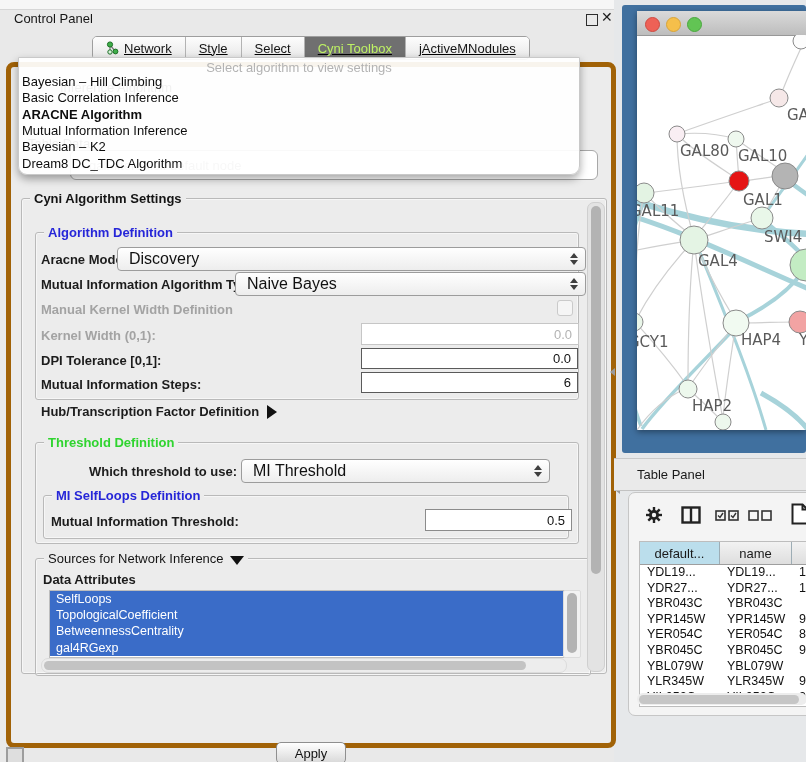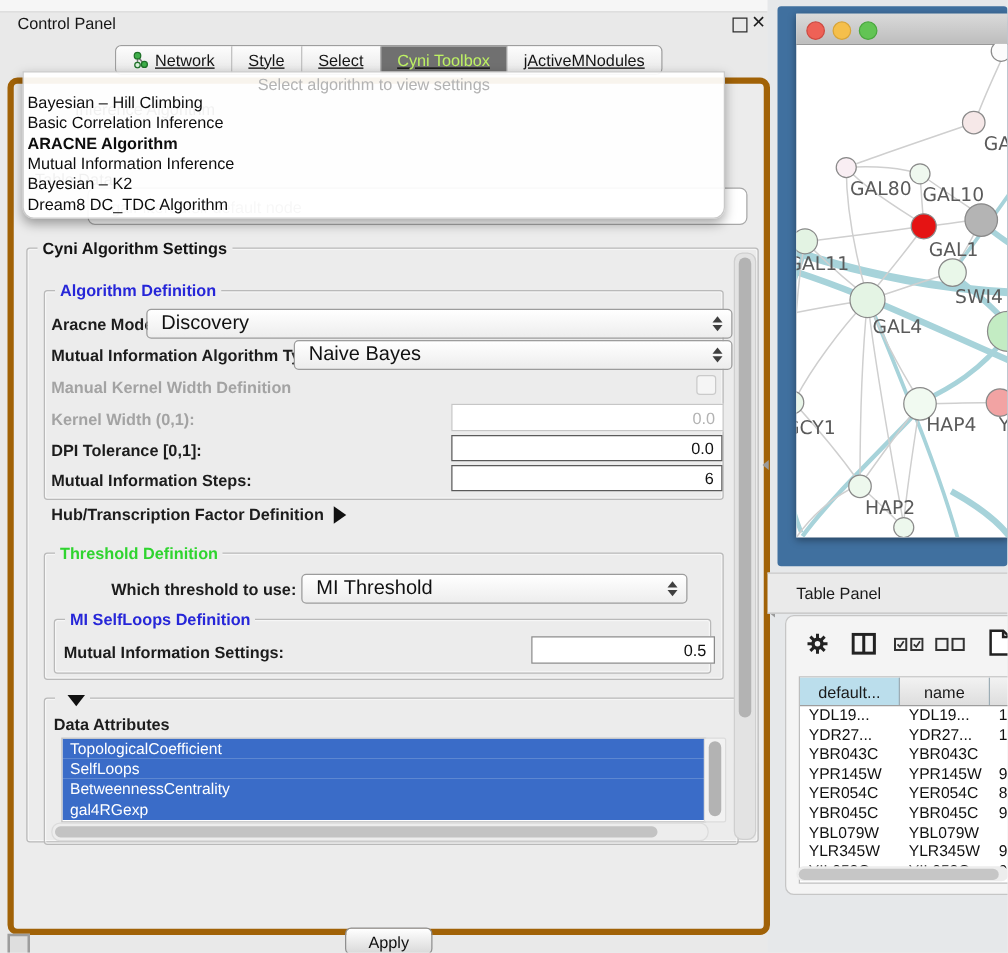--- a/index.html
+++ b/index.html
@@ -158,30 +158,30 @@
     <div class="combo" style="left:230px;top:392px;width:296px;height:22px;">
       <span>MI Threshold</span>
       <span class="spin">
           <i class="up"></i>
           <i class="dn"></i>
         </span>
     </div>
     <div class="grp" style="left:32px;top:428px;width:524px;height:42px;">
       <span class="gtitle blue">MI SelfLoops Definition</span>
     </div>
-    <div class="lbl" style="left:40px;top:447px;">Mutual Information Settings:</div>
+    <div class="lbl" style="left:40px;top:447px;">Mutual Information Threshold:</div>
     <div class="tfield" style="left:414px;top:442px;width:139px;height:20px;border-width:1px;border-color:#8b8b8b;">0.5</div>
 
     <div class="grp" style="left:24px;top:491px;width:554px;height:116px;">
-      <span class="gtitle" style="font-weight:normal;"><span class="tri-down"></span></span>
+      <span class="gtitle" style="font-weight:normal;"><span>Sources for Network Inference</span><span class="tri-down"></span></span>
     </div>
     <div class="lbl" style="left:32px;top:505px;">Data Attributes</div>
     <div id="attr-list" style="left:38px;top:523px;width:514px;height:66px;">
+        <div class="attr-item">SelfLoops</div>
         <div class="attr-item">TopologicalCoefficient</div>
-        <div class="attr-item">SelfLoops</div>
         <div class="attr-item">BetweennessCentrality</div>
         <div class="attr-item">gal4RGexp</div>
       </div>
     <div class="vtrack" style="left:552px;top:523px;width:16px;height:66px;border-radius:2px;border-color:#dcdcdc;background:#f2f2f2;">
       <div class="vthumb" style="left:2.5px;top:2px;width:10px;height:60px;"></div>
     </div>
     <div style="position:absolute;left:30px;top:591px;width:524px;height:13px;background:#ededed;border-radius:7px;border:1px solid #dcdcdc;">
       <div class="hthumb" style="left:2px;top:1.5px;width:482px;height:9px;"></div>
     </div>
 

